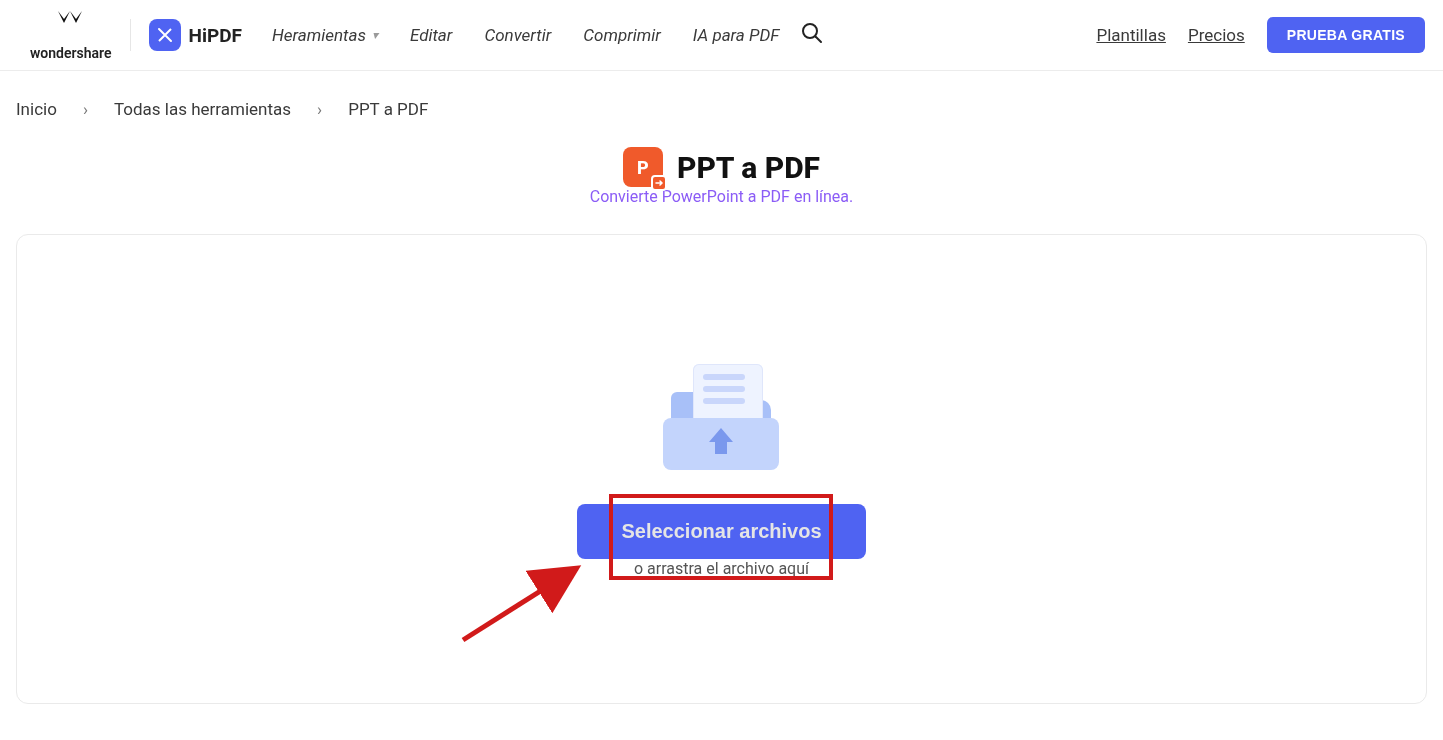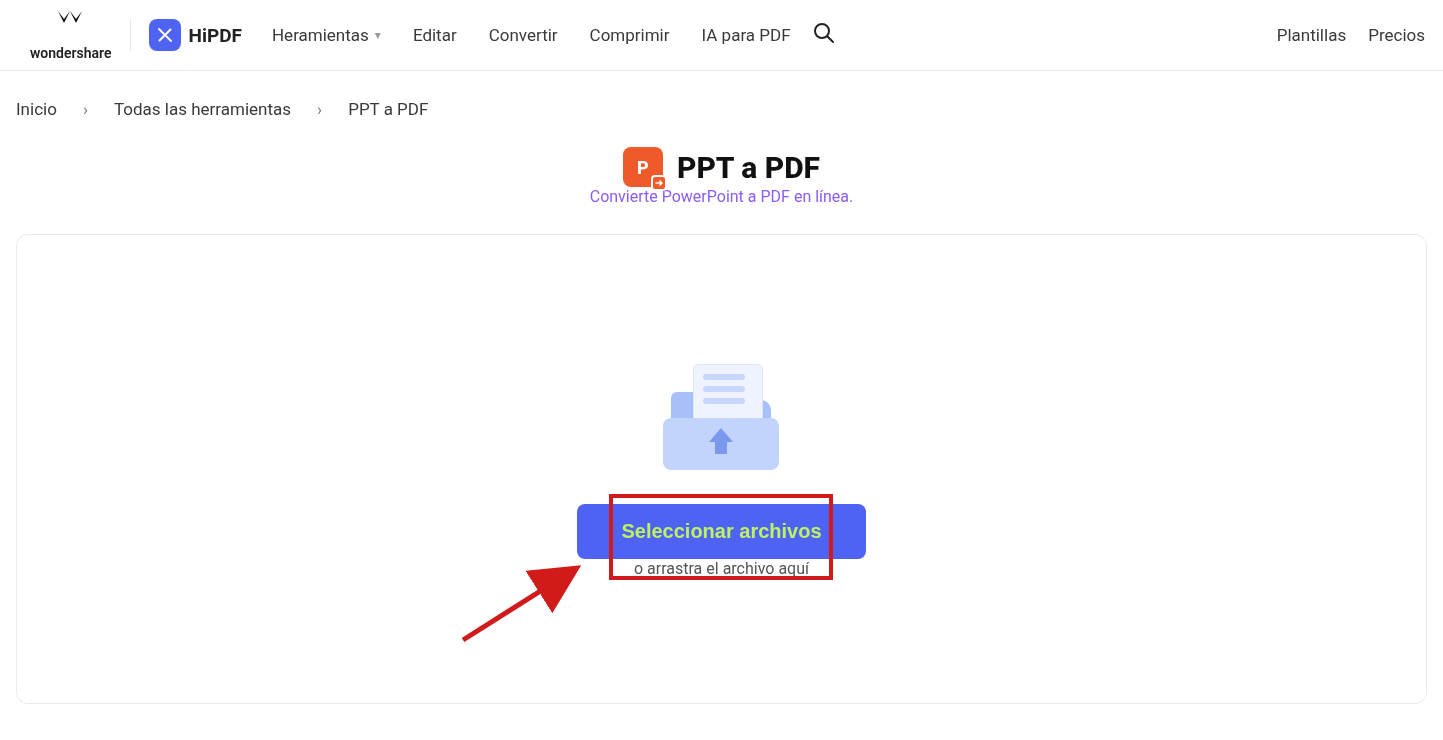--- a/index.html
+++ b/index.html
@@ -4,26 +4,26 @@
 <style>
   * { box-sizing: border-box; margin: 0; padding: 0; }
   body { font-family: -apple-system, BlinkMacSystemFont, "Segoe UI", Roboto, Arial, sans-serif; background:#fff; color:#1c1c1e; width:1443px; }
   
   .header { display:flex; align-items:center; height:71px; padding:0 18px 0 30px; border-bottom:1px solid #ececec; }
   .ws-logo { display:flex; flex-direction:column; align-items:center; gap:20px; font-weight:600; font-size:14px; color:#222; }
   .ws-logo svg { display:block; }
   .divider-v { width:1px; height:32px; background:#e6e6e6; margin:0 18px; }
   .hipdf-brand { display:flex; align-items:center; gap:8px; font-weight:700; font-size:19px; color:#222; }
   .hipdf-brand .logo-sq { width:32px; height:32px; border-radius:8px; background:#4f63f2; display:flex; align-items:center; justify-content:center; }
-  .nav { display:flex; align-items:center; gap:32px; margin-left:30px; }
+  .nav { display:flex; align-items:center; gap:32px; margin-left:30px;font-style:italic; }
   .nav-item { color:#3a3a3a; font-size:17px; cursor:pointer; display:flex; align-items:center; gap:6px; }
   .nav-item .chev { font-size:12px; color:#9a9a9a; }
   .search-btn { margin-left:22px; cursor:pointer; }
   .right { margin-left:auto; display:flex; align-items:center; gap:22px; }
-  .right-link { color:#3a3a3a; font-size:17px; cursor:pointer; }
+  .right-link { color:#3a3a3a; font-size:17px; cursor:pointer;text-decoration:underline; }
   .btn-primary { background:#4f63f2; color:#fff; border:none; border-radius:6px; padding:10px 20px; font-size:14px; font-weight:700; cursor:pointer; letter-spacing:0.3px; }
   .btn-outline { background:#fff; color:#4f63f2; border:1px solid #4f63f2; border-radius:6px; padding:9px 18px; font-size:14px; font-weight:600; cursor:pointer; }
   
   .breadcrumb { display:flex; align-items:center; gap:26px; padding:28px 16px 0 16px; font-size:17px; color:#3a3a3a; }
   .breadcrumb a { color:#3a3a3a; text-decoration:none; cursor:pointer; }
   .breadcrumb .sep { color:#777; }
   
   .title-wrap { text-align:center; margin-top:28px; }
   .title-row { display:flex; align-items:center; justify-content:center; gap:14px; }
   .app-icon { width:40px; height:40px; border-radius:8px; background:#f05a2b; display:flex; align-items:center; justify-content:center; position:relative; }
@@ -34,21 +34,21 @@
   .card { margin:28px 16px 0 16px; border:1px solid #eaeaea; border-radius:12px; min-height:470px; display:flex; align-items:center; justify-content:center; }
   .upload-area { display:flex; flex-direction:column; align-items:center; position:relative; }
   .upload-illus { position:relative; width:160px; height:110px; margin-bottom:34px; }
   .folder-back { position:absolute; left:30px; bottom:0; width:100px; height:70px; background:#a8c0f8; border-radius:10px 10px 6px 6px; }
   .folder-tab { position:absolute; left:30px; bottom:60px; width:40px; height:18px; background:#a8c0f8; border-radius:6px 6px 0 0; }
   .doc { position:absolute; left:52px; bottom:28px; width:70px; height:78px; background:#eef3ff; border-radius:6px; box-shadow:0 0 0 1px #dfe6fb inset; }
   .doc::before { content:""; position:absolute; left:10px; top:10px; right:18px; height:6px; background:#c9d6fb; border-radius:3px; box-shadow:0 12px 0 #c9d6fb, 0 24px 0 #c9d6fb; }
   .folder-front { position:absolute; left:22px; bottom:0; width:116px; height:52px; background:#c3d4fc; border-radius:8px; }
   .up-arrow { position:absolute; left:62px; bottom:14px; width:36px; height:30px; }
   .up-arrow svg path { fill:#7a98ed; }
-  .select-btn { background:#4f63f2; color:#bef264; border:none; border-radius:8px; padding:16px 44px; font-size:20px; font-weight:700; cursor:pointer; }
+  .select-btn { background:#4f63f2; color:#e5e5e5; border:none; border-radius:8px; padding:16px 44px; font-size:20px; font-weight:700; cursor:pointer; }
   
   .annot-box { position:absolute; border:4px solid #d11a1a; pointer-events:none; width:224px; height:86px; left:50%; transform:translateX(-50%); top:134px; }
   .drag-text { color:#555; font-size:16px; }
   
   .annot-arrow { position:absolute; left:-120px; bottom:-68px; }
 </style>
 </head>
 <body>
 
 <header class="header">
@@ -88,20 +88,21 @@
   </nav>
   <div class="search-btn">
     <svg width="22" height="22" viewBox="0 0 22 22">
       <circle cx="9" cy="9" r="7" stroke="#222" stroke-width="2" fill="none"></circle>
         <line x1="14.5" y1="14.5" x2="20" y2="20" stroke="#222" stroke-width="2" stroke-linecap="round"></line>
     </svg>
   </div>
   <div class="right">
     <a class="right-link">Plantillas</a>
     <a class="right-link">Precios</a>
+    <button class="btn-primary">PRUEBA GRATIS</button>
   </div>
 </header>
 
 <nav class="breadcrumb">
   <a>Inicio</a>
   <span class="sep">›</span>
   <a>Todas las herramientas</a>
   <span class="sep">›</span>
   <span>PPT a PDF</span>
 </nav>

